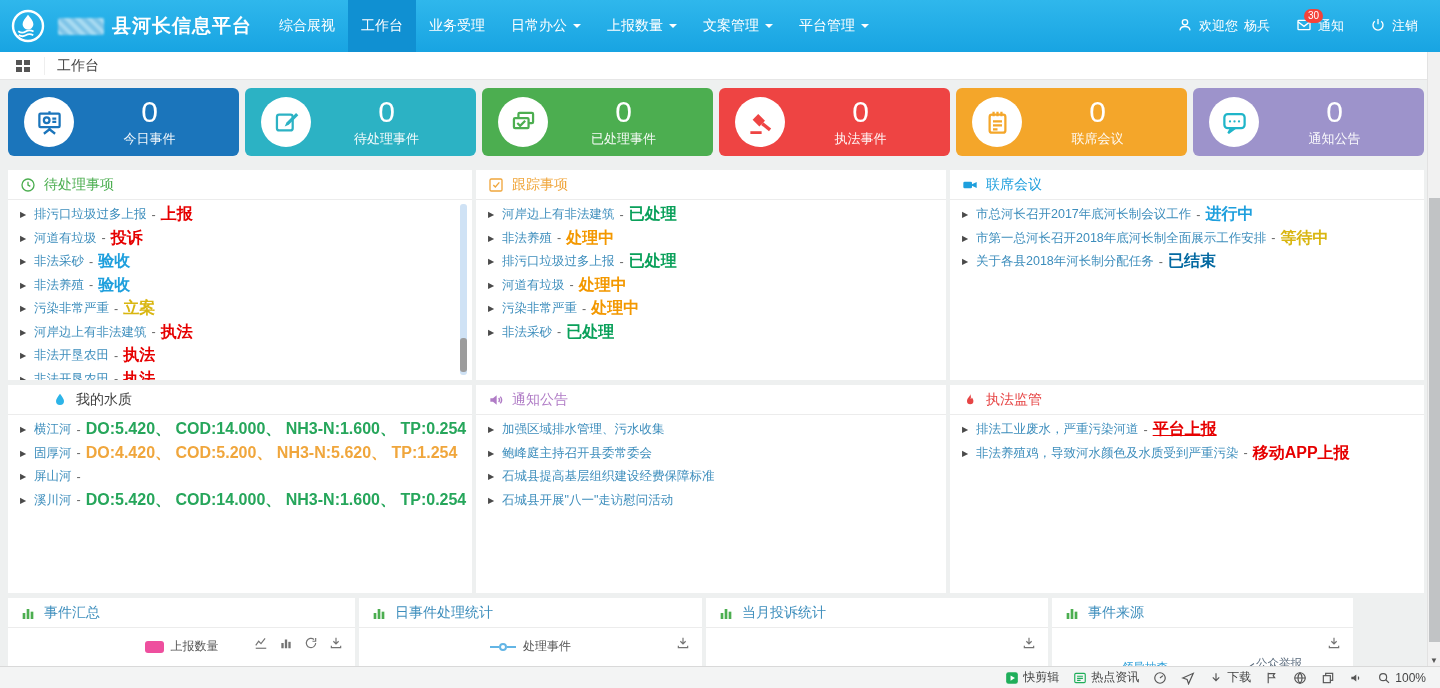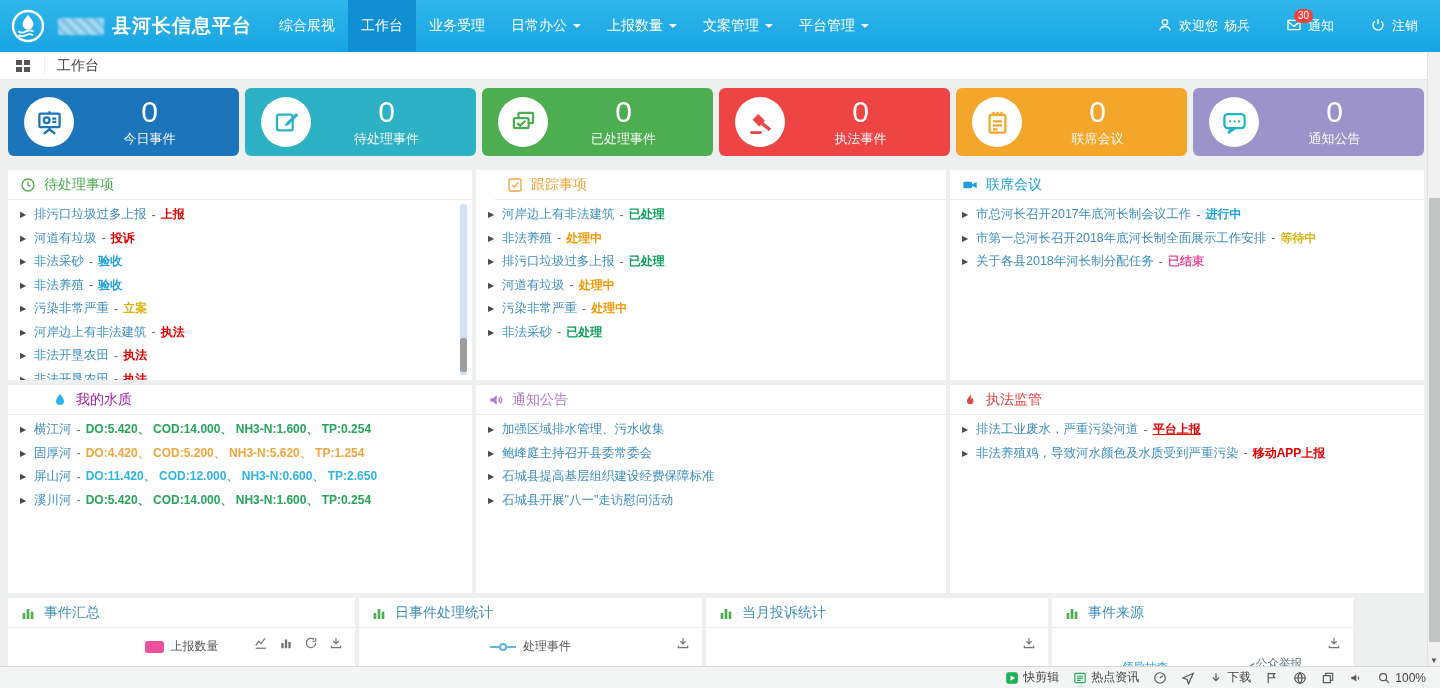--- a/index.html
+++ b/index.html
@@ -10,21 +10,21 @@
   .navbar { height:52px; background:linear-gradient(180deg,#2fb7ec,#18a4e2); display:flex; align-items:center; color:#fff; padding-left:10px; }
   .brand { display:flex; align-items:center; gap:8px; margin-right:14px; cursor:pointer; }
   .logo { width:36px; height:36px; }
   .censor { width:46px; height:17px; margin-left:4px; border-radius:2px;
             background:repeating-linear-gradient(45deg,#bfe3f4 0 4px,#8fc9e8 4px 8px); filter:blur(1.2px); opacity:.85; }
   .brand-name { font-size:19px; font-weight:bold; letter-spacing:1px; }
   .menu { display:flex; height:52px; }
   .menu-item { display:flex; align-items:center; padding:0 13px; font-size:14px; cursor:pointer; white-space:nowrap; }
   .menu-item.active { background:#1090d2; }
   .caret { width:0; height:0; border:4px solid transparent; border-top-color:#fff; margin-left:6px; margin-top:4px; }
-  .nav-right { margin-left:auto; display:flex; align-items:center; gap:36px; padding-right:22px; font-size:13px; }
+  .nav-right { margin-left:auto; display:flex; align-items:center; gap:26px; padding-right:22px; font-size:13px; }
   .nav-right .nr-item { display:flex; align-items:center; gap:6px; cursor:pointer; position:relative; }
   .nav-right svg { width:16px; height:16px; }
   .badge { position:absolute; top:-8px; left:8px; background:#f4433a; color:#fff; font-size:10px; line-height:1;
            border-radius:9px; padding:2px 4px; min-width:16px; text-align:center; }
 
   
   .breadcrumb { height:28px; background:#fff; border-bottom:1px solid #e6e6e6; display:flex; align-items:center; gap:14px; padding-left:16px; }
   .grid-ic { display:grid; grid-template-columns:6px 6px; grid-gap:2px; cursor:pointer; }
   .grid-ic i { width:6px; height:5px; background:#555; display:block; }
   .bc-label { font-size:14px; color:#444; border-left:1px solid #eee; padding-left:12px; cursor:pointer; }
@@ -44,21 +44,21 @@
   .panel { background:#fff; position:relative; overflow:hidden; }
   .prow1 .panel { height:210px; }
   .prow2 .panel { height:208px; }
   .p0 { width:464px; } .p1 { width:470px; } .p2 { width:474px; }
   .panel-h { height:30px; display:flex; align-items:center; gap:8px; padding:0 12px; border-bottom:1px solid #ececec; font-size:14px; }
   .panel-h svg { width:16px; height:16px; }
   .items { padding:3px 12px 0 12px; }
   .item { height:23.5px; display:flex; align-items:center; font-size:12.5px; color:#3c8dbc; cursor:pointer; white-space:nowrap; }
   .blt { color:#4a4a4a; font-size:8px; width:14px; flex:none; }
   .dash { color:#666; margin:0 5px; }
-  .status { font-weight:bold; font-size:12px; }
+  .status { font-weight:bold; font-size:16px; }
   .inner-sb { position:absolute; right:5px; top:34px; bottom:5px; width:7px; background:#cfe2f5; border-radius:3px; cursor:pointer; }
   .inner-sb .th { position:absolute; bottom:3px; left:0; width:7px; height:34px; background:#9c9c9c; border-radius:3px; }
 
   
   .prow3 .panel { height:86px; }
   .c0 { width:347px; } .c1 { width:343px; } .c2 { width:342px; } .c3 { width:301px; }
   .cp-title { color:#3c8dbc; }
   .cp-body { position:relative; height:54px; }
   .legend { position:absolute; top:10px; left:0; right:0; display:flex; justify-content:center; align-items:center; gap:7px; font-size:12px; color:#555; cursor:pointer; }
   .sq { width:19px; height:12px; border-radius:3px; display:inline-block; }
@@ -329,21 +329,21 @@
             <span class="itx">非法开垦农田</span>
             <span class="dash">-</span>
             <span class="status" style="color: rgb(230, 0, 0);">执法</span>
           </div>
         </div>
         <div class="inner-sb">
           <div class="th"></div>
         </div>
       </div>
       <div class="panel p1">
-        <div class="panel-h" style="color: rgb(240, 166, 60); margin-left: 19px;">
+        <div class="panel-h" style="color: rgb(240, 166, 60);">
           <span class="icon" style="color: rgb(240, 166, 60); display: inline-flex;">
             <svg viewBox="0 0 24 24" fill="none" stroke="currentColor" stroke-width="2">
               <rect x="3" y="3" width="18" height="18" rx="2"></rect>
               <path d="M8 12l3 3 6-7"></path>
             </svg>
           </span>
           <span class="panel-title">跟踪事项</span>
         </div>
         <div class="items">
           <div class="item">
@@ -404,28 +404,28 @@
           <div class="item">
             <span class="blt">▶</span>
             <span class="itx">市第一总河长召开2018年底河长制全面展示工作安排</span>
             <span class="dash">-</span>
             <span class="status" style="color: rgb(217, 182, 17);">等待中</span>
           </div>
           <div class="item">
             <span class="blt">▶</span>
             <span class="itx">关于各县2018年河长制分配任务</span>
             <span class="dash">-</span>
-            <span class="status" style="color: #ec4899;">已结束</span>
+            <span class="status" style="color: #0369a1;">已结束</span>
           </div>
         </div>
       </div>
     </div>
   <div class="prow prow2">
       <div class="panel p0">
-        <div class="panel-h" style="color: #a21caf; padding-left: 44px;">
+        <div class="panel-h" style="color: #404040; padding-left: 44px;">
           <span class="icon" style="color: rgb(45, 180, 232); display: inline-flex;">
             <svg viewBox="0 0 24 24" fill="none" stroke="currentColor" stroke-width="2">
               <path d="M12 2.5c3 4.5 6 7.8 6 11a6 6 0 0 1-12 0c0-3.2 3-6.5 6-11z" fill="currentColor" stroke="none"></path>
             </svg>
           </span>
           <span class="panel-title">我的水质</span>
         </div>
         <div class="items">
           <div class="item">
             <span class="blt">▶</span>
@@ -436,21 +436,20 @@
           <div class="item">
             <span class="blt">▶</span>
             <span class="itx">固厚河</span>
             <span class="dash">-</span>
             <span class="status" style="color: rgb(240, 166, 60);">DO:4.420、 COD:5.200、 NH3-N:5.620、 TP:1.254</span>
           </div>
           <div class="item">
             <span class="blt">▶</span>
             <span class="itx">屏山河</span>
             <span class="dash">-</span>
-            <span class="status" style="color: rgb(45, 180, 232);">DO:11.420、 COD:12.000、 NH3-N:0.600、 TP:2.650</span>
           </div>
           <div class="item">
             <span class="blt">▶</span>
             <span class="itx">溪川河</span>
             <span class="dash">-</span>
             <span class="status" style="color: rgb(38, 166, 91);">DO:5.420、 COD:14.000、 NH3-N:1.600、 TP:0.254</span>
           </div>
         </div>
       </div>
       <div class="panel p1">

